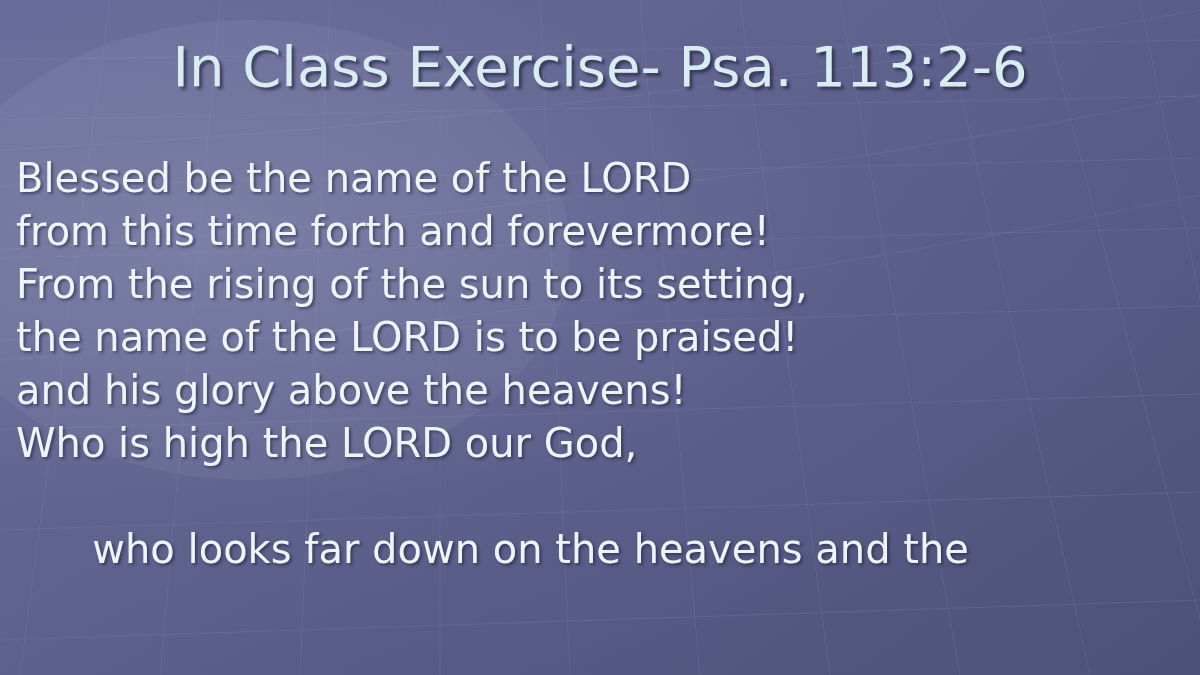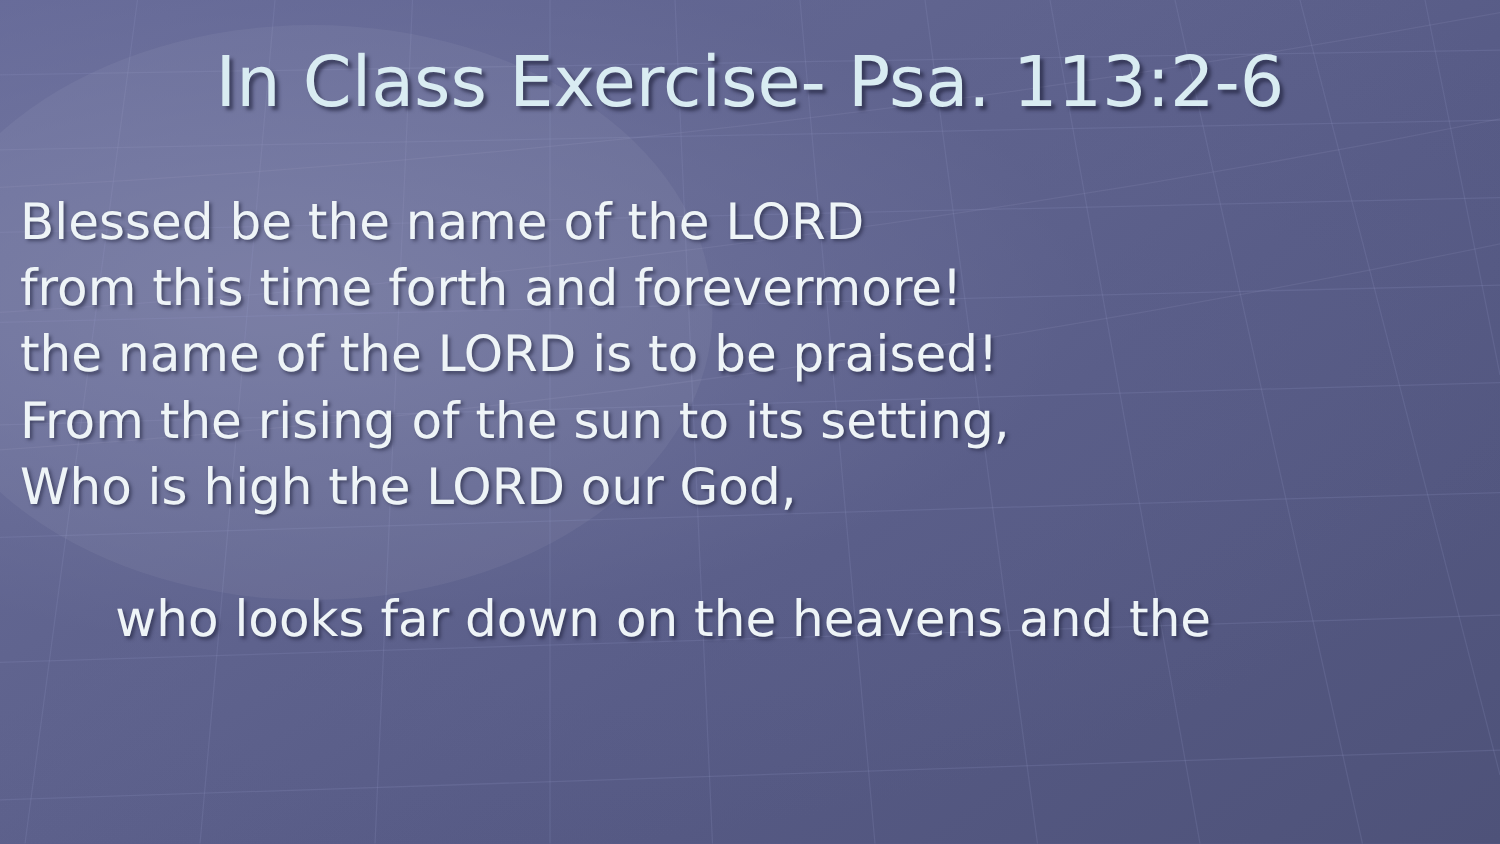--- a/index.html
+++ b/index.html
@@ -112,22 +112,23 @@
         <ellipse cx="250" cy="250" rx="320" ry="230"></ellipse>
       </g>
     </svg>
   </div>
 
   <div class="title">In Class Exercise- Psa. 113:2-6</div>
 
   <div class="body-block">
     <div class="line">Blessed be the name of the LORD</div>
     <div class="line">from this time forth and forevermore!</div>
+    <div class="line">From the rising of the sun to its setting,</div>
     <div class="line">the name of the LORD is to be praised!</div>
-    <div class="line">From the rising of the sun to its setting,</div>
+    <div class="line">and his glory above the heavens!</div>
     <div class="line">Who is high the LORD our God,</div>
     <div class="line wrap">
       <span>who looks far down on the heavens and the</span>
       
     </div>
   </div>
 
 </div>
 
 </body></html>

